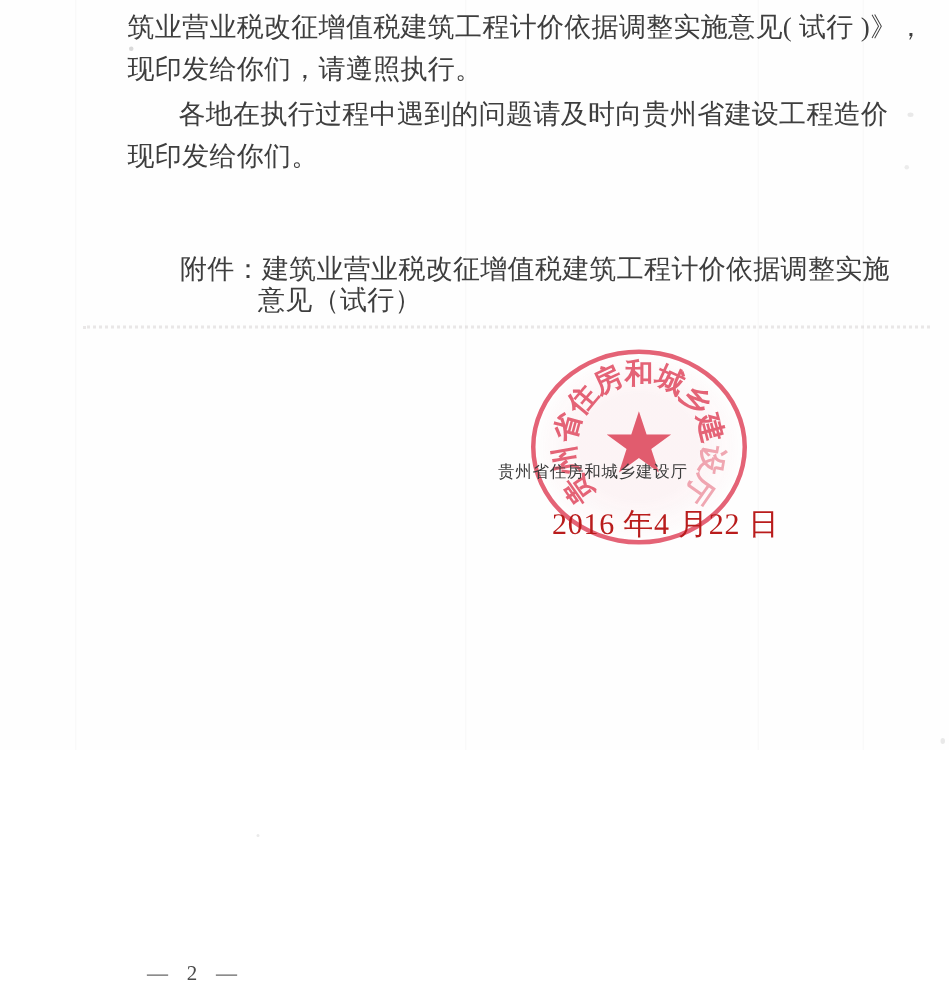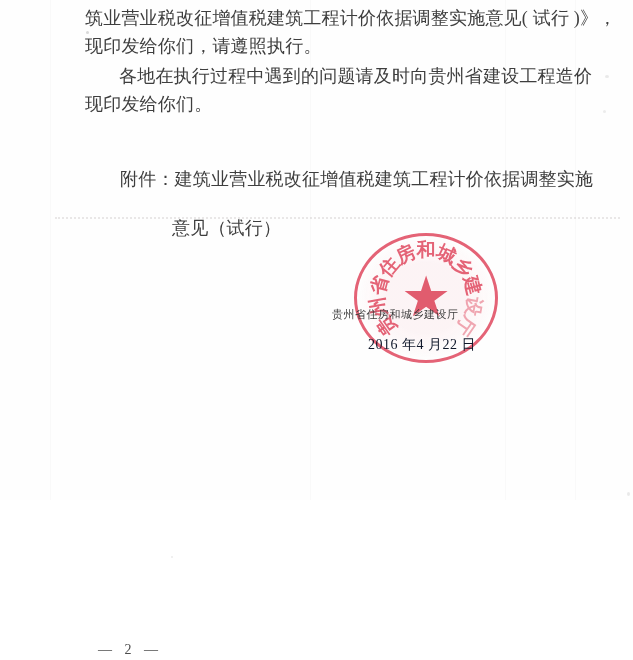--- a/index.html
+++ b/index.html
@@ -36,24 +36,24 @@
     font-size:18px;
     letter-spacing:0.2px;
     white-space:nowrap;
     z-index:3;
   }
   .l1{left:85px;top:6px;}
   .l2{left:85px;top:34px;}
   .l3{left:119px;top:64px;}
   .l4{left:85px;top:92px;}
   .l5{left:120px;top:167px;}
-  .l6{left:172px;top:188px;margin-top:28px;}
+  .l6{left:172px;top:188px;}
 
   .sig{left:332px;top:307px;font-size:11px;letter-spacing:0.5px;color:#3c3c3c;}
-  .date{left:368px;top:336px;font-size:14px;letter-spacing:0.5px;color:#0f172a;}
+  .date{left:368px;top:336px;font-size:20px;letter-spacing:0.5px;color:#b91c1c;}
   .footer{left:98px;top:642px;font-size:14px;color:#4b4b4b;word-spacing:7px;letter-spacing:1px;}
 
   
   .seal{
     position:absolute;left:354px;top:233px;width:144px;height:130px;
     z-index:1;opacity:.85;
   }
   .seal-ring{
     position:absolute;left:0;top:0;width:138px;height:124px;
     border:3px solid #e0485f;border-radius:50%;

